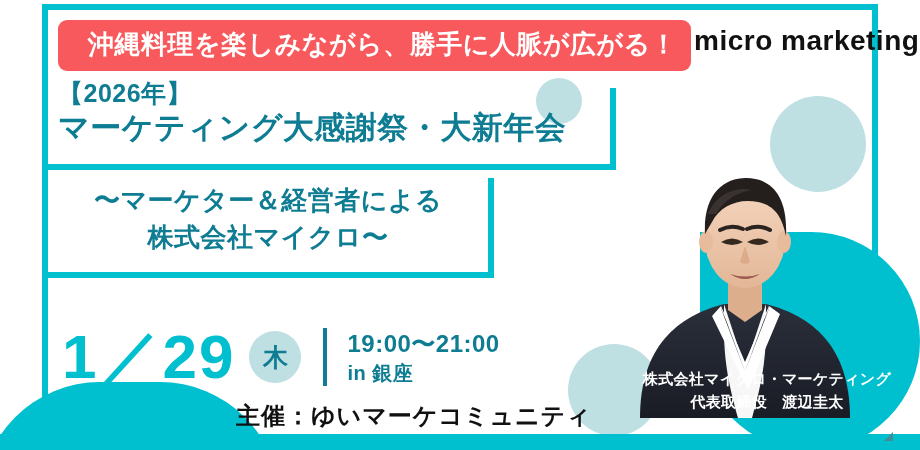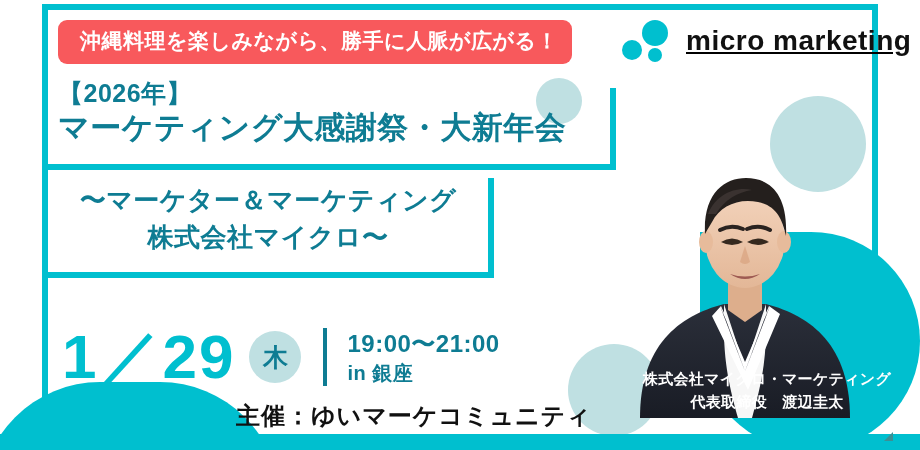--- a/index.html
+++ b/index.html
@@ -113,22 +113,21 @@
   .sc-b { left: 770px; top: 96px;  width: 96px;  height: 96px; }
   .sc-c { left: 568px; top: 344px; width: 92px;  height: 92px; }
 
   
   .logo {
     position: absolute;
     left: 622px;
     top: 18px;
     display: flex;
     align-items: center;
-    gap: 12px;
-    text-decoration: underline;
+    gap: 20px;
   }
   .logo-dots {
     position: relative;
     width: 52px;
     height: 46px;
     flex: 0 0 auto;
   }
   .logo-dots i {
     position: absolute;
     display: block;
@@ -144,24 +143,24 @@
     letter-spacing: 0.5px;
     color: #111111;
     white-space: nowrap;
   }
 
   
   .badge {
     position: absolute;
     left: 58px;
     top: 20px;
-    padding: 7px 14px 9px 22px;
+    padding: 7px 14px 9px 30px;
     background: var(--red);
     color: #ffffff;
-    font-size: 21px;
+    font-size: 26px;
     font-weight: 700;
     border-radius: 9px;
     letter-spacing: 0.5px;
     white-space: nowrap;
   }
 
   
   .headline {
     position: absolute;
     left: 58px;
@@ -356,21 +355,21 @@
   </div>
 
   <div class="badge">沖縄料理を楽しみながら、勝手に人脈が広がる！</div>
 
   <div class="headline">
     <div class="l1">【2026年】</div>
     <div class="l2">マーケティング大感謝祭・大新年会</div>
   </div>
 
   <div class="subtitle">
-    <div>〜マーケター＆マーケティング</div>
+    <div>〜マーケター＆経営者による</div>
     <div>株式会社マイクロ〜</div>
   </div>
 
   <div class="date-row">
     <span class="date-big">1／29</span>
     <span class="weekday">木</span>
     <span class="vrule"></span>
     <span class="time-block">
       <div class="t1">19:00〜21:00</div>
       <div class="t2">in 銀座</div>

